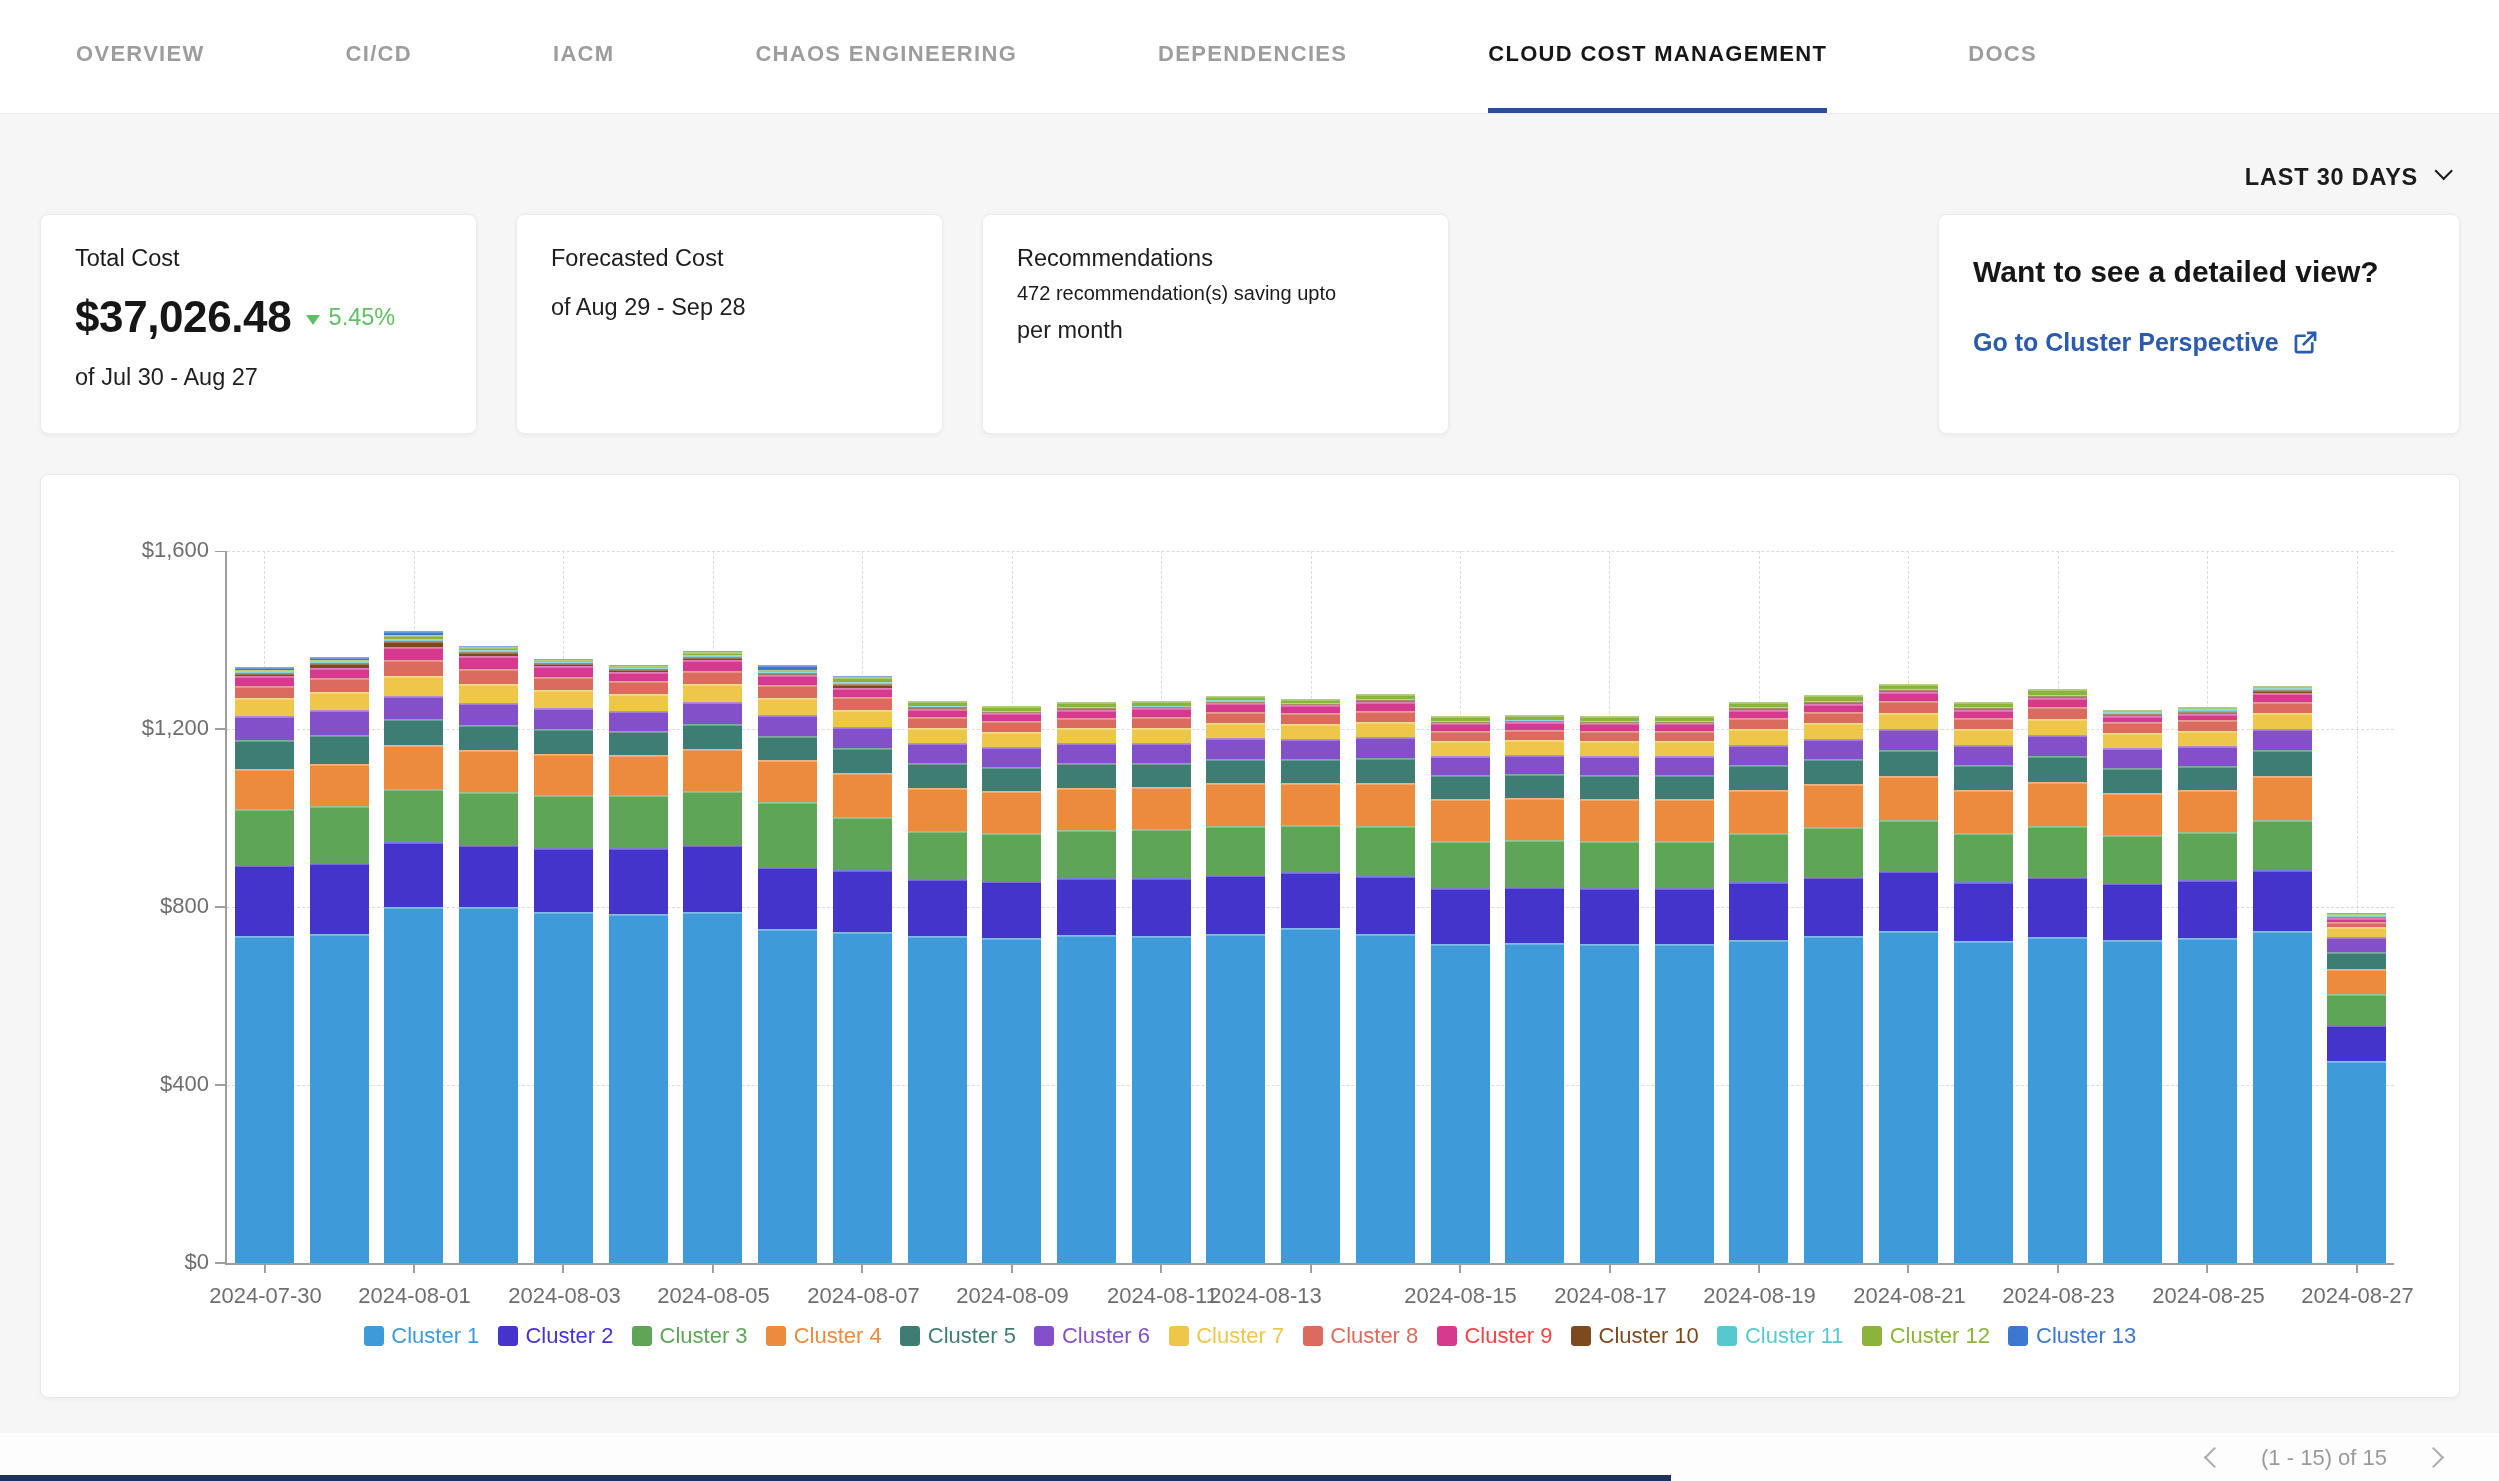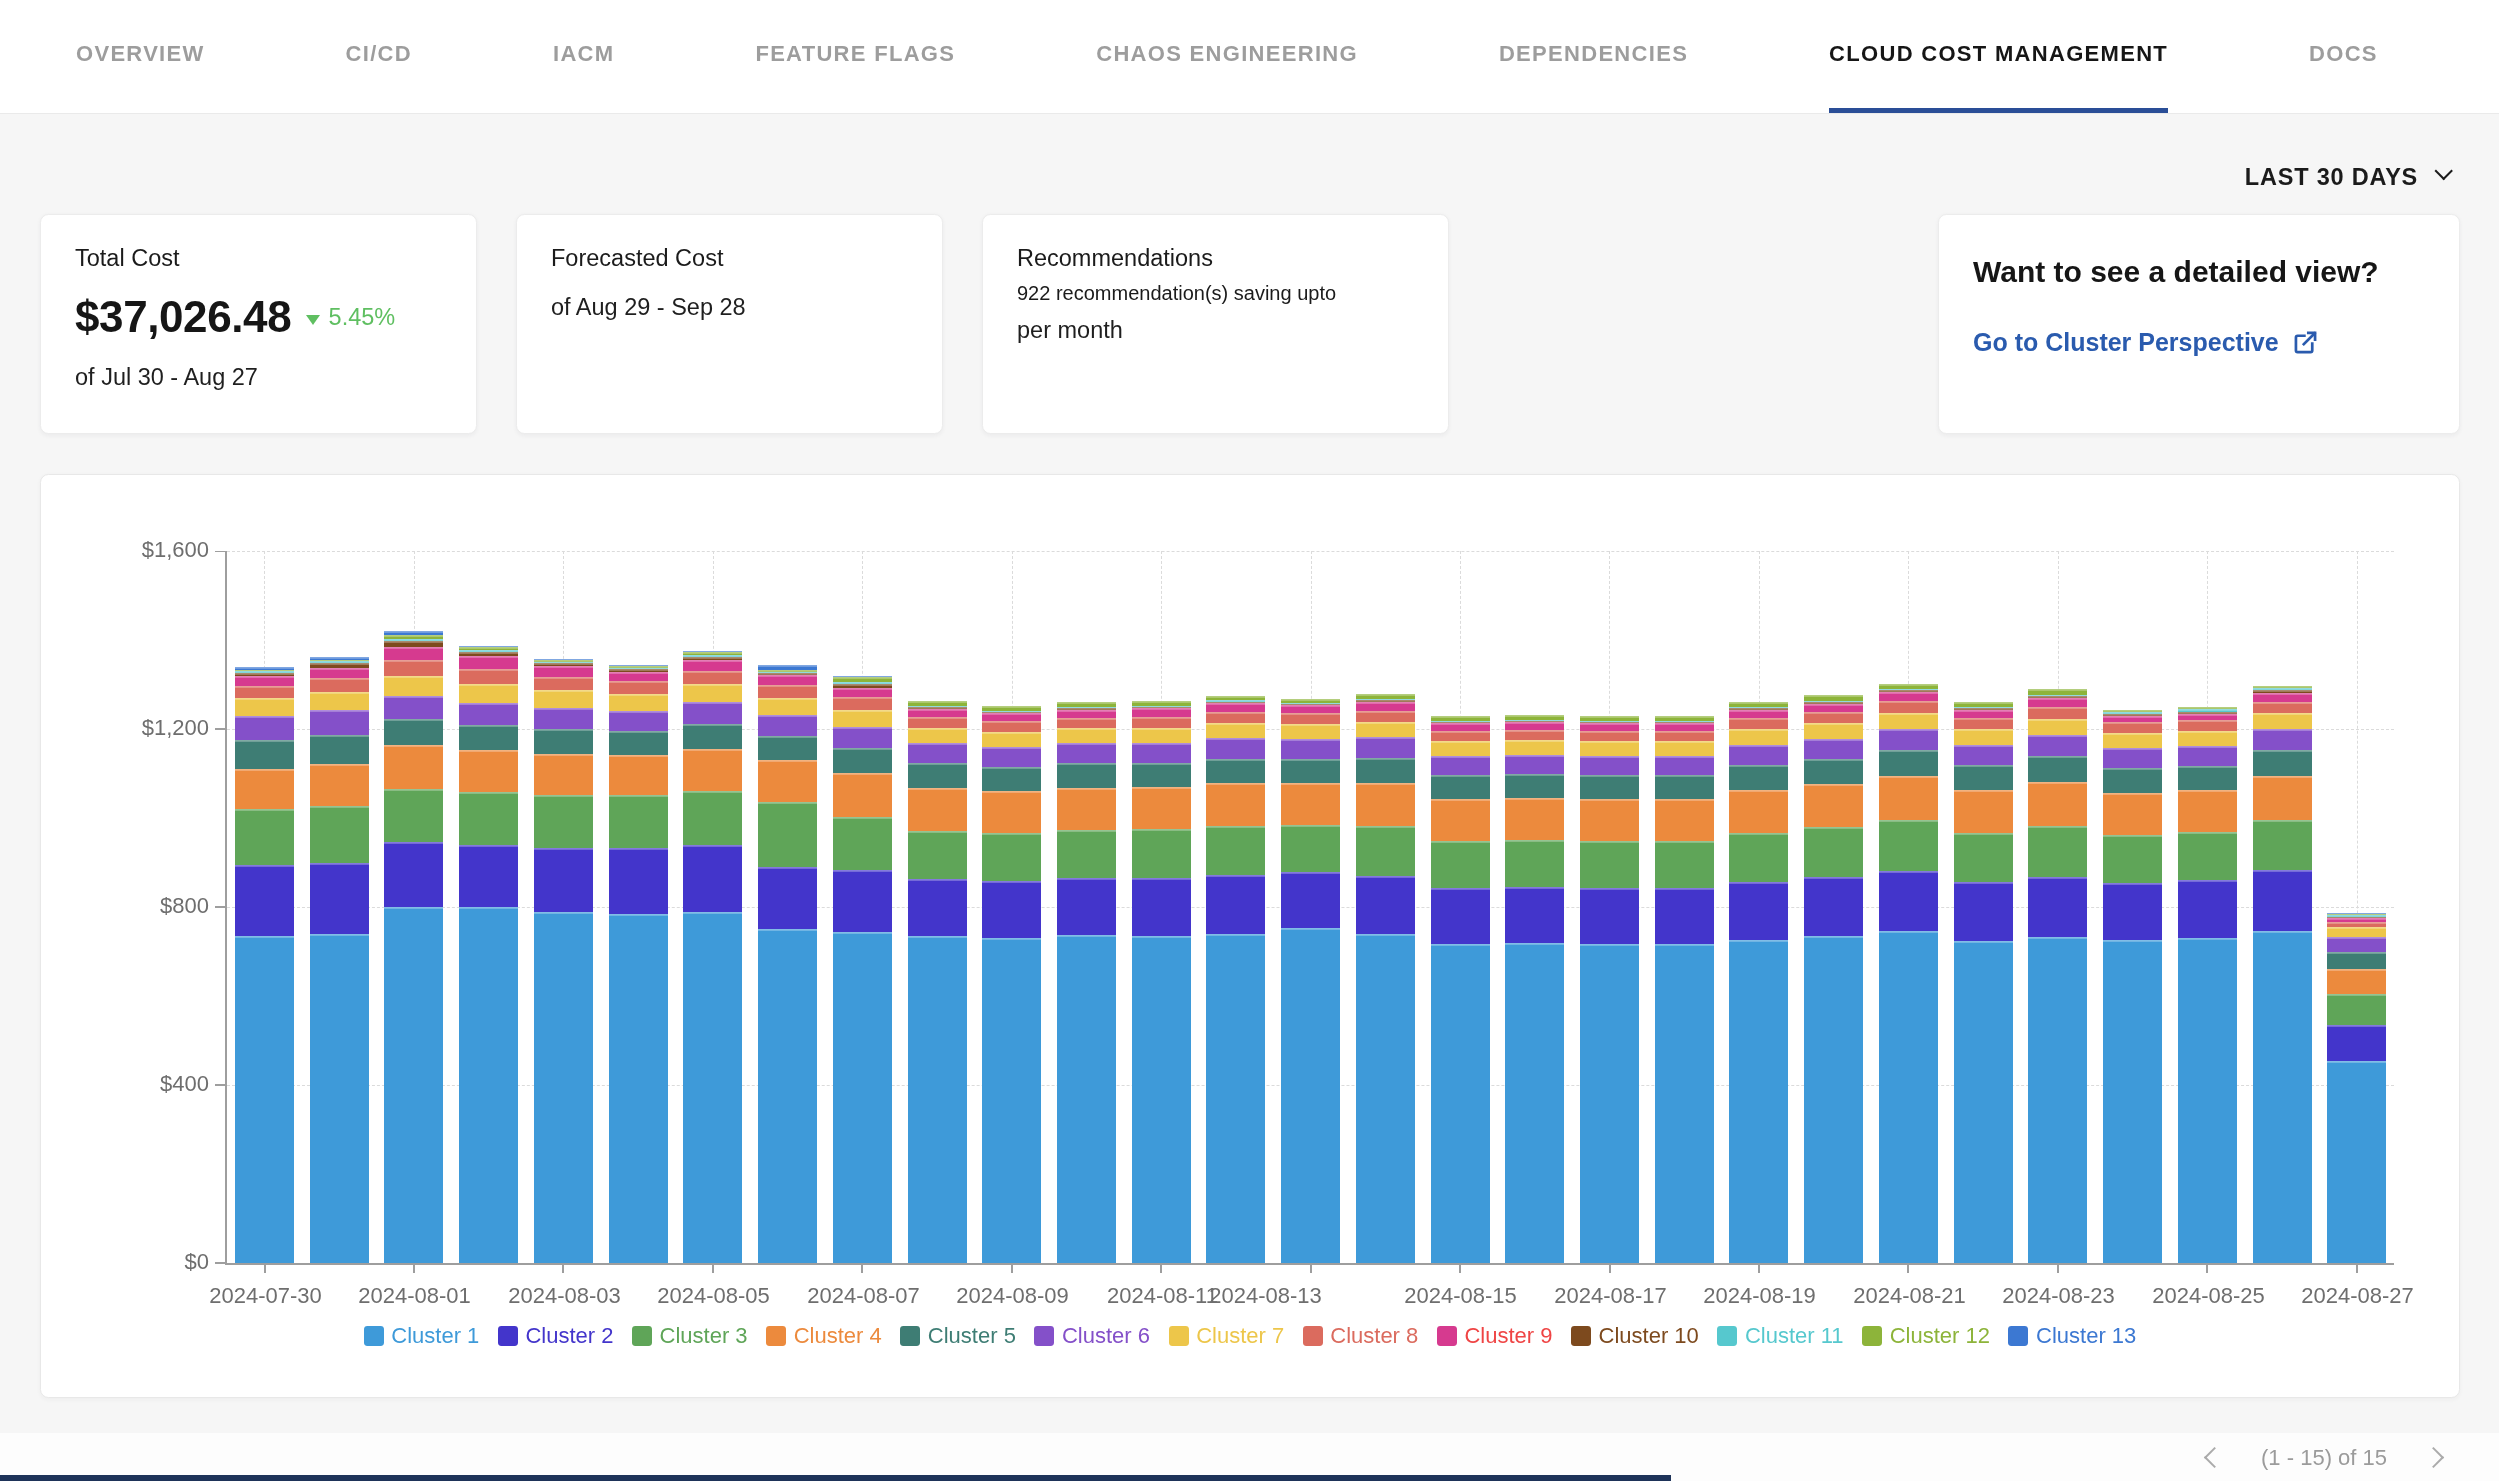--- a/index.html
+++ b/index.html
@@ -73,21 +73,20 @@
 </style>
 </head>
 <body>
 
 <div class="page">
 
   <nav class="topnav" id="topnav">
       <div class="tab">OVERVIEW</div>
       <div class="tab">CI/CD</div>
       <div class="tab">IACM</div>
-      <div class="tab">FEATURE FLAGS</div>
       <div class="tab">CHAOS ENGINEERING</div>
       <div class="tab">DEPENDENCIES</div>
       <div class="tab active">CLOUD COST MANAGEMENT</div>
       <div class="tab">DOCS</div>
     </nav>
 
   <div class="period-row">
     <div class="period">
       <span>LAST 30 DAYS</span>
       <span class="chev-down"></span>
@@ -106,21 +105,21 @@
       <div class="card-sub">of Jul 30 - Aug 27</div>
     </div>
 
     <div class="card card-forecast">
       <div class="card-title">Forecasted Cost</div>
       <div class="card-sub">of Aug 29 - Sep 28</div>
     </div>
 
     <div class="card card-reco">
       <div class="card-title">Recommendations</div>
-      <div class="reco-sub">922 recommendation(s) saving upto</div>
+      <div class="reco-sub">472 recommendation(s) saving upto</div>
       <div class="reco-suffix">per month</div>
     </div>
 
     <div class="card card-detail">
       <div class="want-title">Want to see a detailed view?</div>
       <div class="cluster-link">
         <span>Go to Cluster Perspective</span>
         <svg width="27" height="27" viewBox="0 0 24 24" fill="none" stroke="#2A5BAE" stroke-width="2.4" stroke-linecap="square">
           <path d="M18 13v6a1.5 1.5 0 0 1-1.5 1.5H5A1.5 1.5 0 0 1 3.5 19V7.5A1.5 1.5 0 0 1 5 6h6"></path>
           <polyline points="14.5 3.5 20.5 3.5 20.5 9.5"></polyline>

